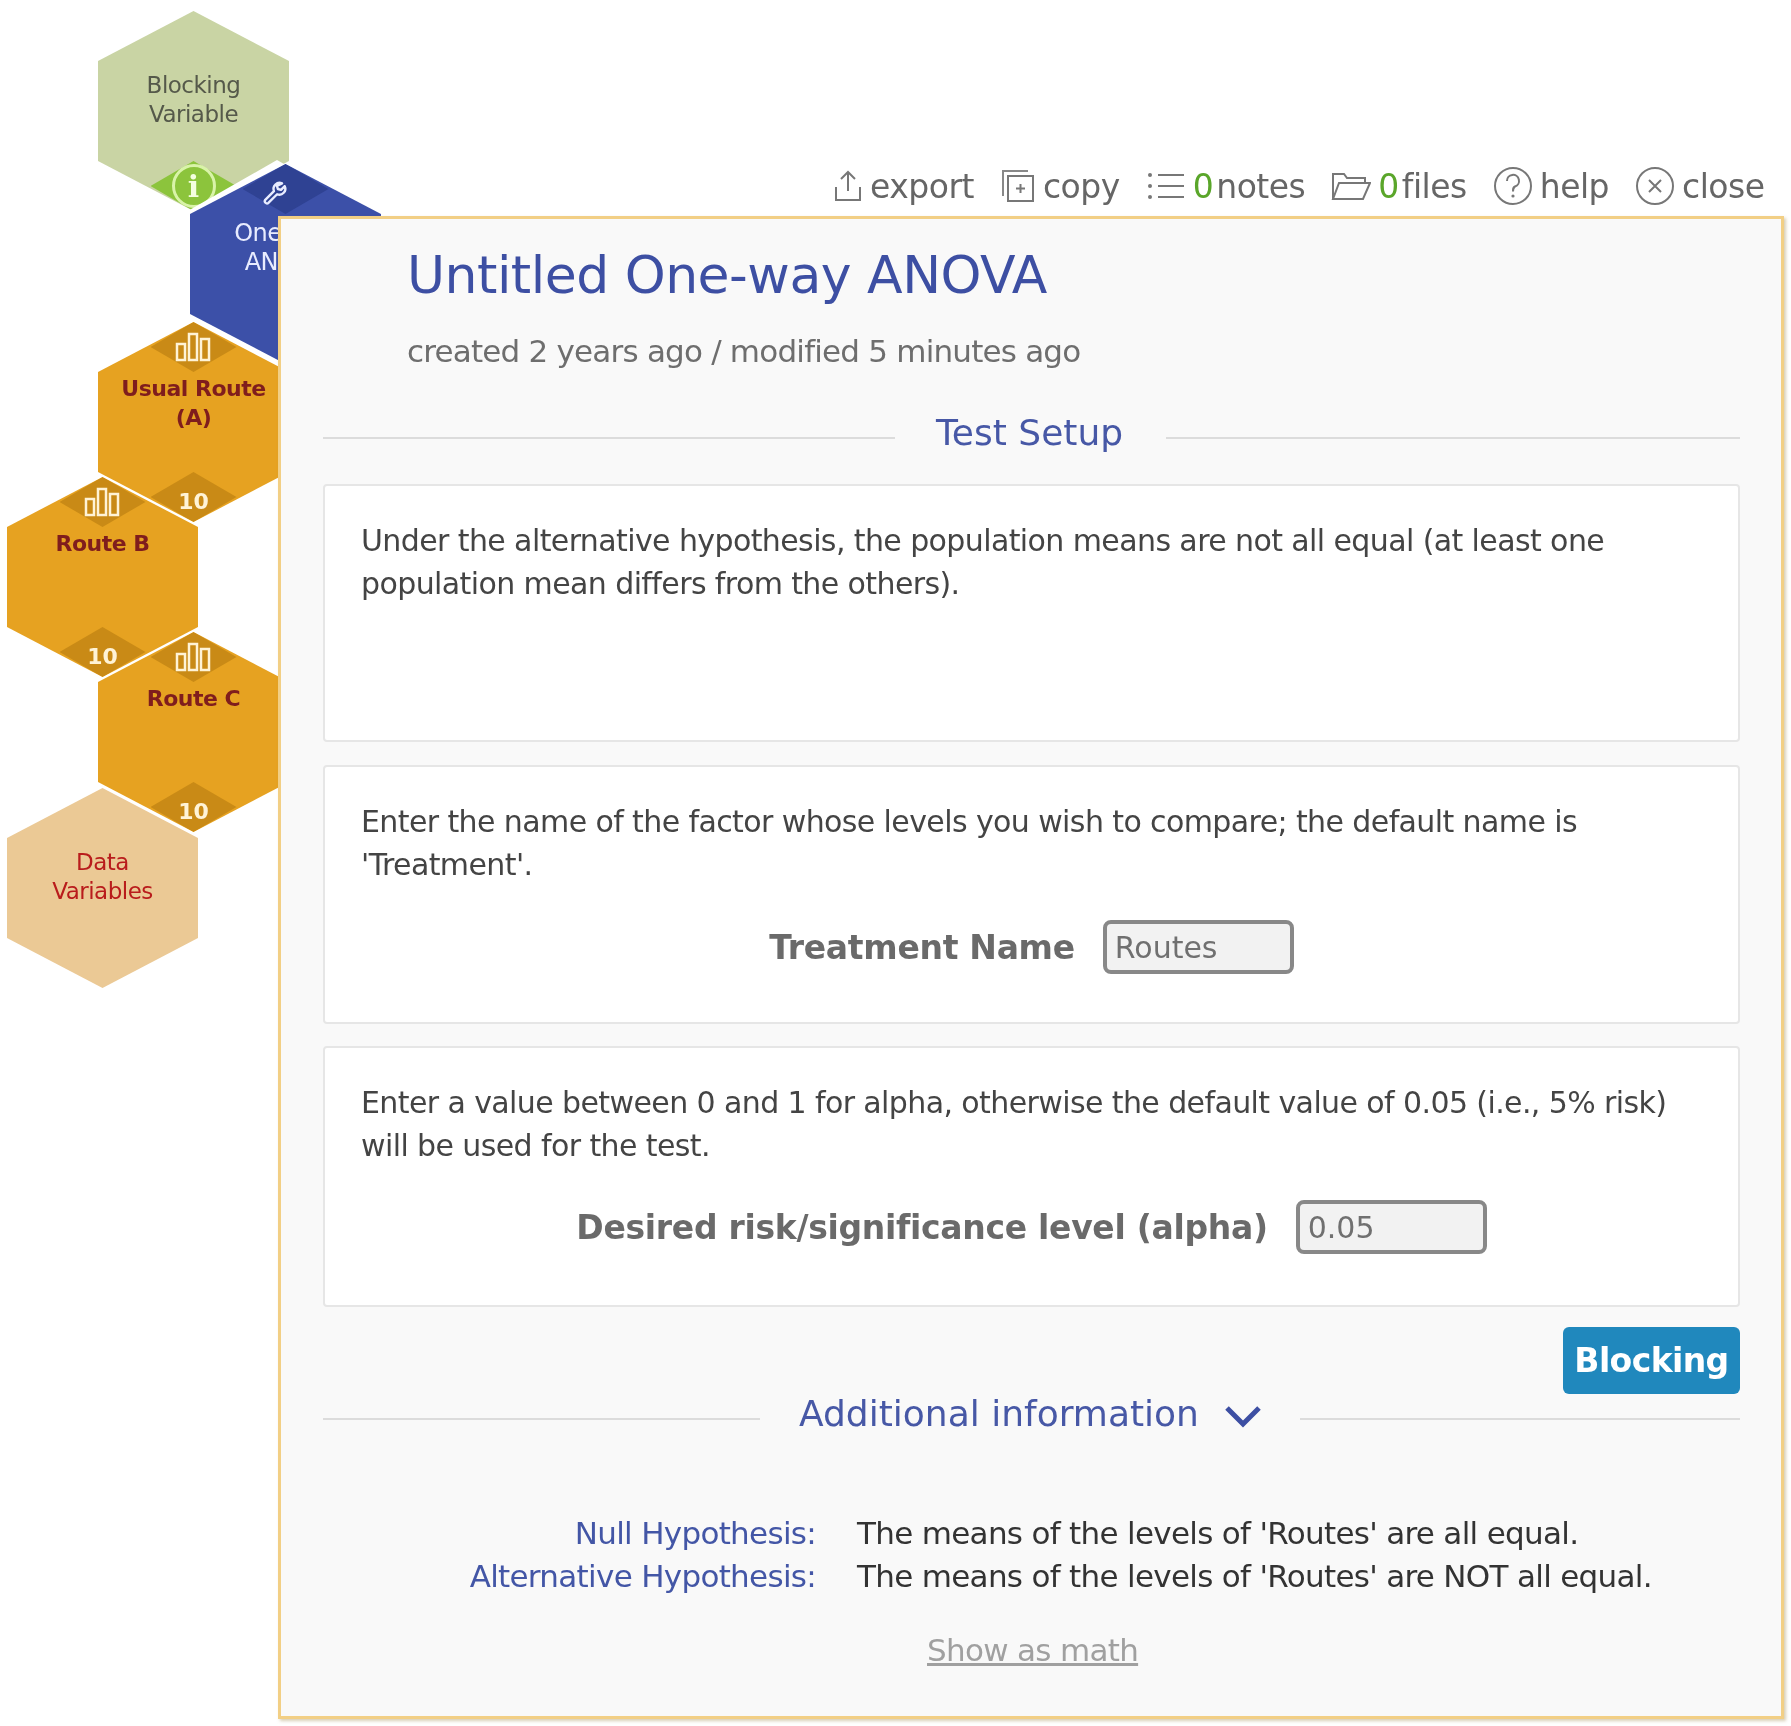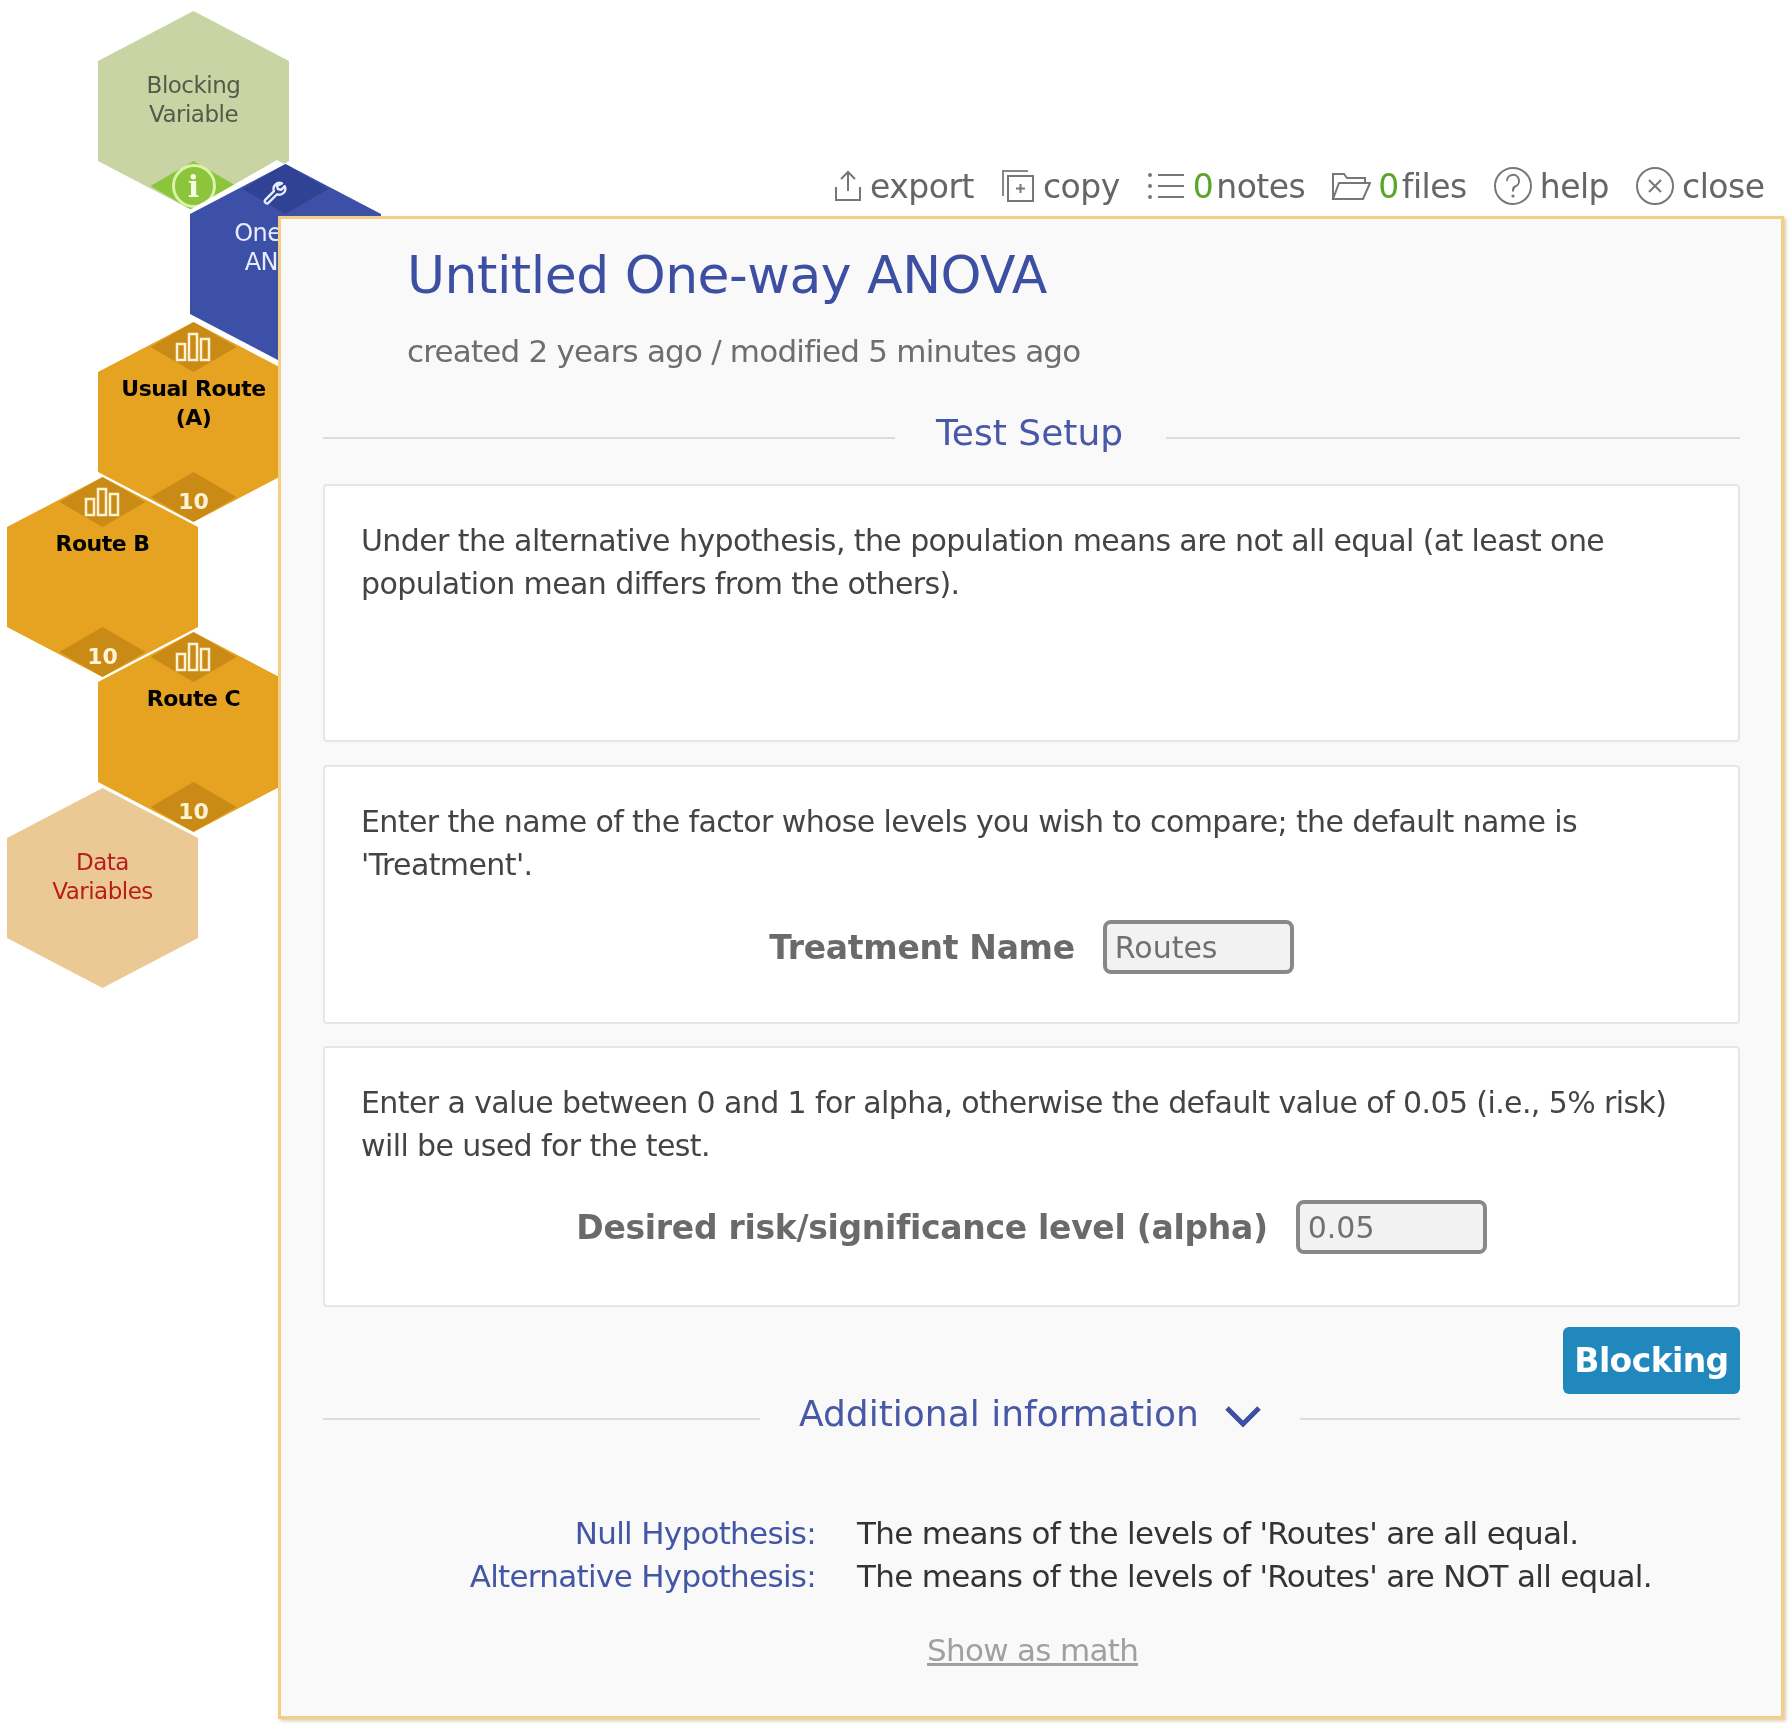--- a/index.html
+++ b/index.html
@@ -27,21 +27,21 @@
     border-radius: 50%; border: 3px solid #d9f3a9; background: #8cc43c; color: #f4ffe0; font-size: 30px; font-weight: bold;
     display: flex; align-items: center; justify-content: center; font-family: "DejaVu Serif", serif; }
 
   .hex-anova { background: #3c50a8; }
   .hex-anova .topcap { background: #2f4293; }
   .hex-anova .lbl { color: #e8ecff; top: 55px; font-size: 24px; }
 
   .hex-route { background: #e6a221; }
   .hex-route .topcap { background: #c98a16; }
   .hex-route .botcap { background: #c98a16; }
-  .hex-route .lbl { color: #000000; top: 52px; font-weight: bold; font-size: 22px; }
+  .hex-route .lbl { color: #7f1d1d; top: 52px; font-weight: bold; font-size: 22px; }
 
   .hex-data { background: #ebc995; }
   .hex-data .lbl { color: #b91c1c; top: 60px; }
 
   .bar-icon { position: absolute; left: 50%; top: 8px; transform: translateX(-50%); width: 40px; height: 32px; }
 
   
   .toolbar { position: absolute; top: 162px; left: 833px; height: 48px; display: flex; align-items: center; gap: 0; font-size: 33px; color: #666; letter-spacing: -0.5px; }
   .tb-item { display: flex; align-items: center; margin-right: 26px; cursor: pointer; white-space: nowrap; }
   .tb-item:last-child { margin-right: 0; }

